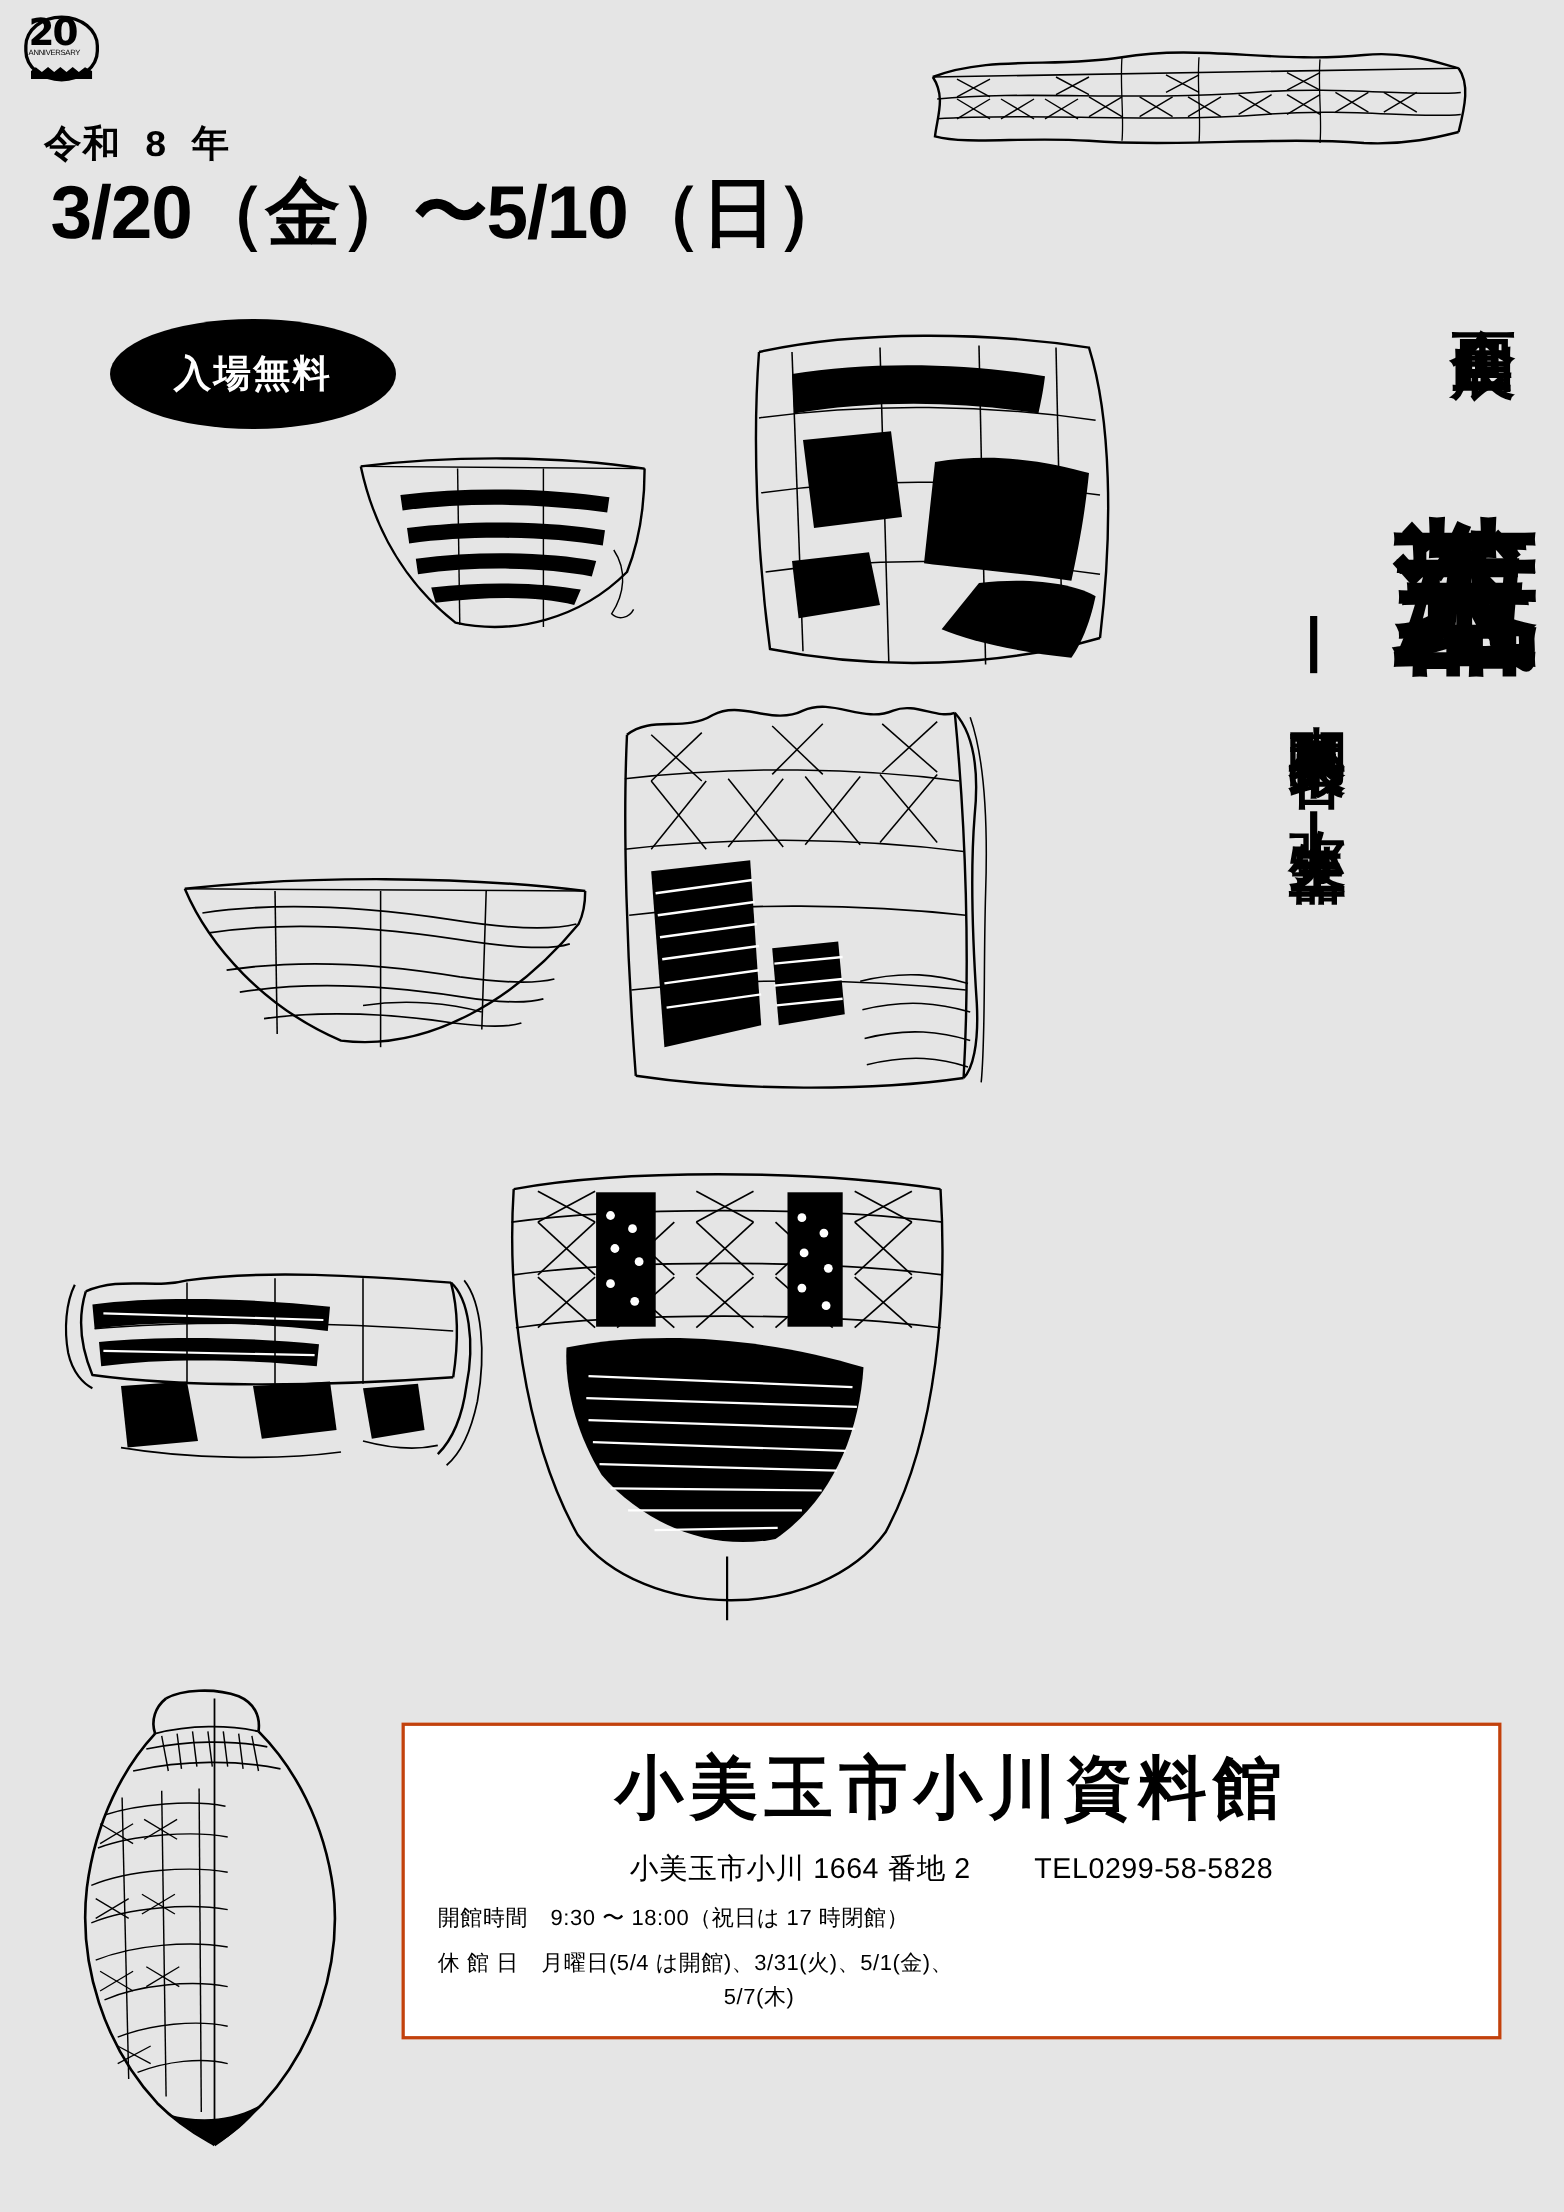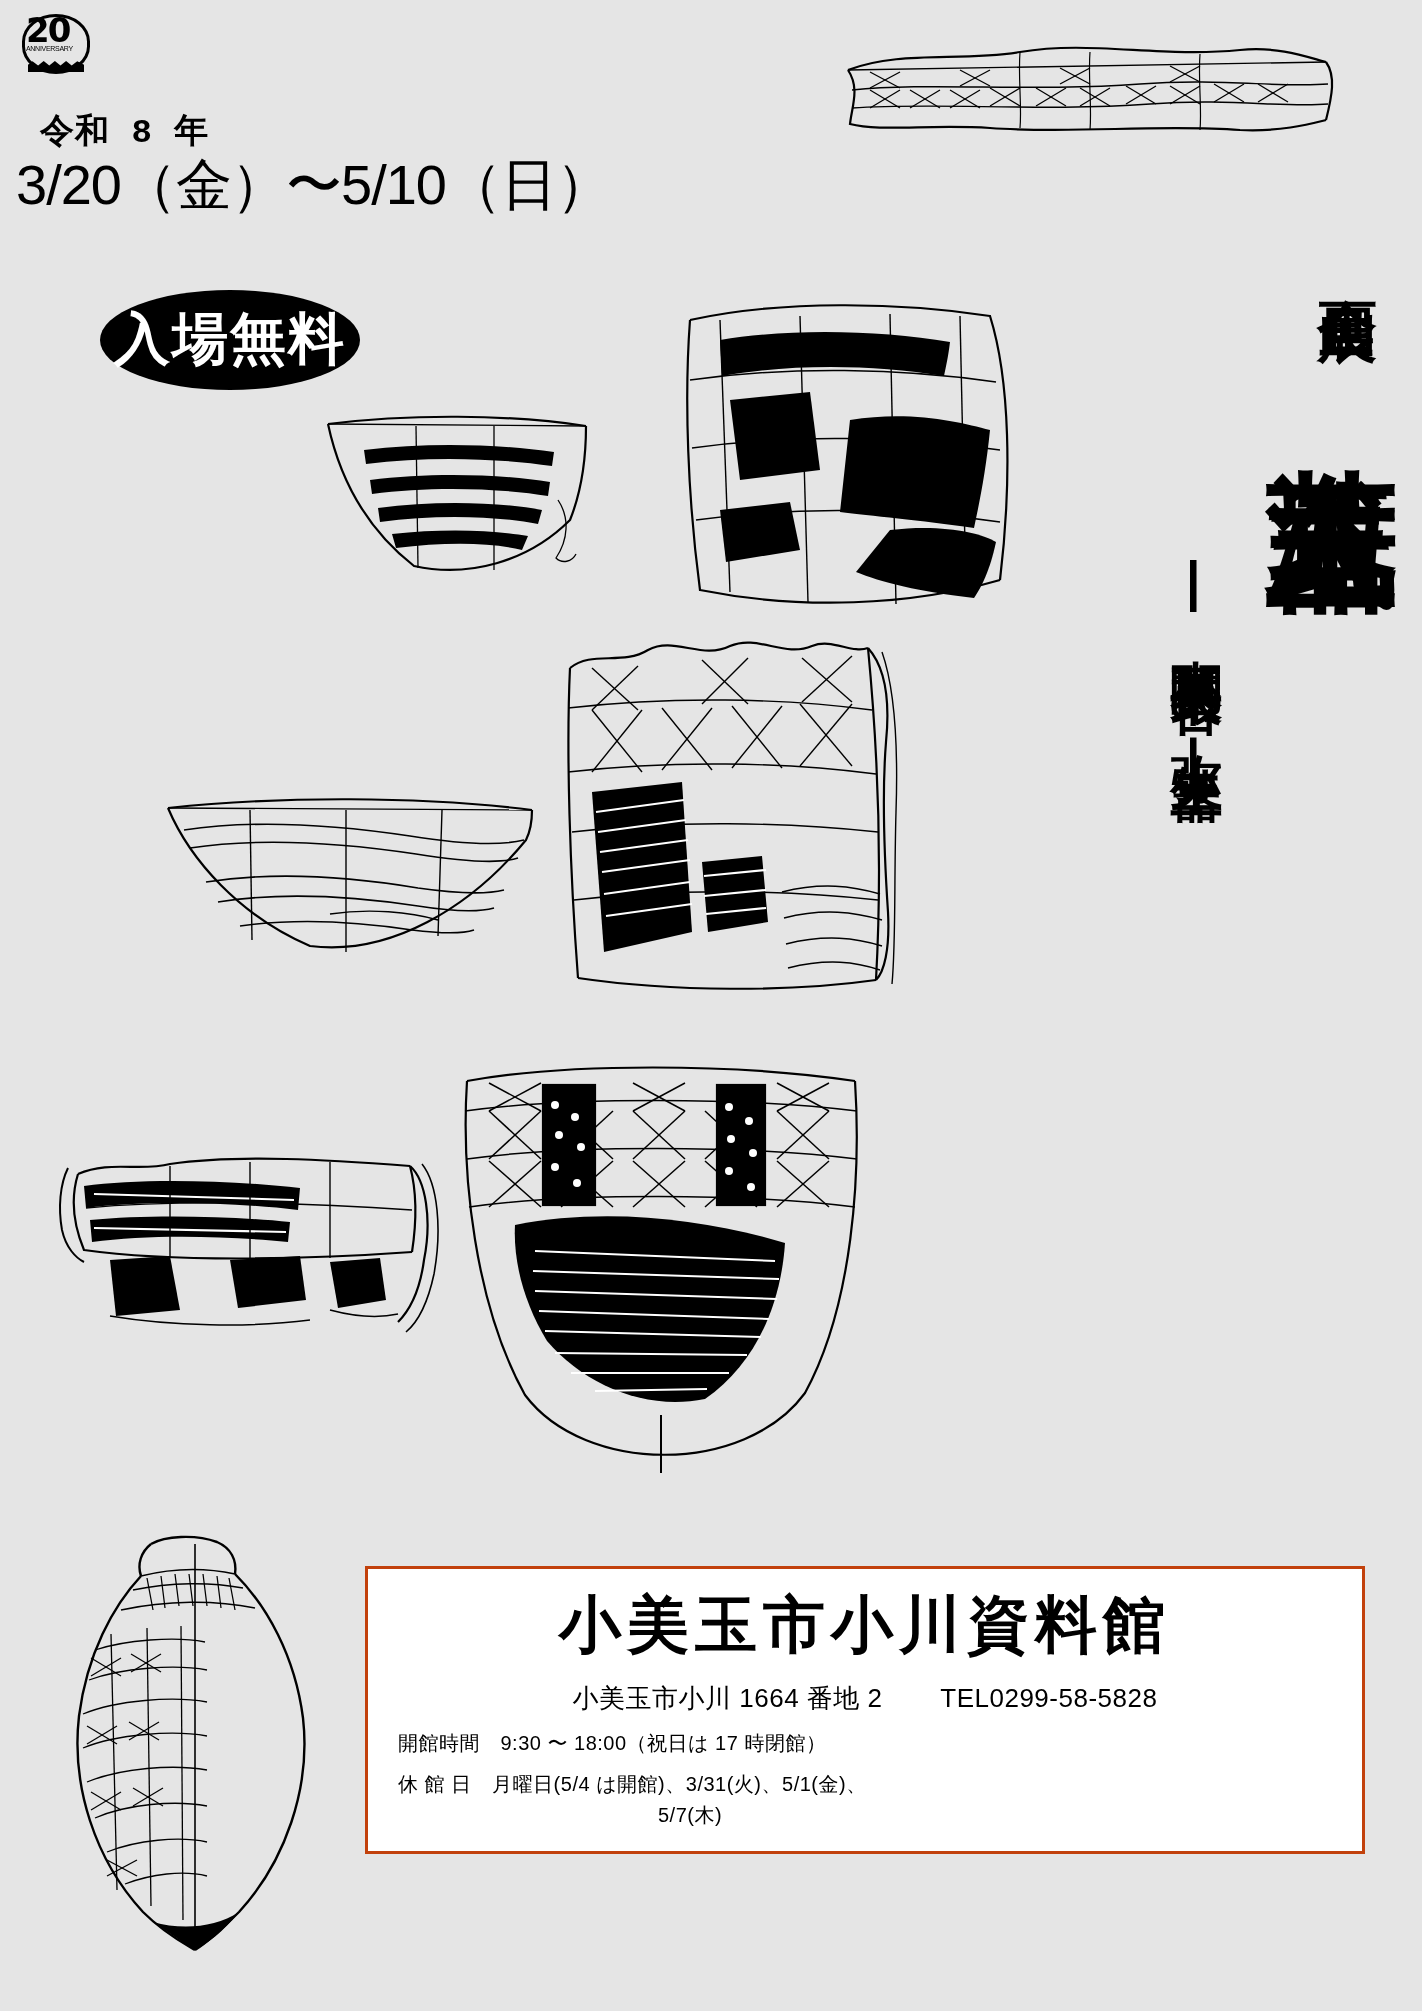--- a/index.html
+++ b/index.html
@@ -44,34 +44,34 @@
     font-size:26px;font-weight:bold;letter-spacing:0.5px;
     white-space:nowrap;
   }
 
   
   .era{
     position:absolute;left:40px;top:108px;
     font-size:34px;font-weight:bold;letter-spacing:1px;font-family:Liberation Mono, monospace;
   }
   .dates{
-    position:absolute;left:16px;top:148px;
-    font-size:56px;font-weight:normal;letter-spacing:-1px;
+    position:absolute;left:46px;top:148px;
+    font-size:68px;font-weight:bold;letter-spacing:-1px;
     white-space:nowrap;
   }
 
   
   .free-badge{
     position:absolute;left:100px;top:290px;
     width:260px;height:100px;
     background:#000;border-radius:50%;
     display:flex;align-items:center;justify-content:center;
   }
   .free-badge span{
-    color:#fff;font-size:56px;font-weight:bold;letter-spacing:2px;
+    color:#fff;font-size:34px;font-weight:bold;letter-spacing:2px;
   }
 
   
   .v-kikaku{
     position:absolute;right:34px;top:252px;
     writing-mode:vertical-rl;
     font-size:60px;font-weight:bold;letter-spacing:4px;
     font-family:"DejaVu Sans",sans-serif;
   }
   .v-main{

